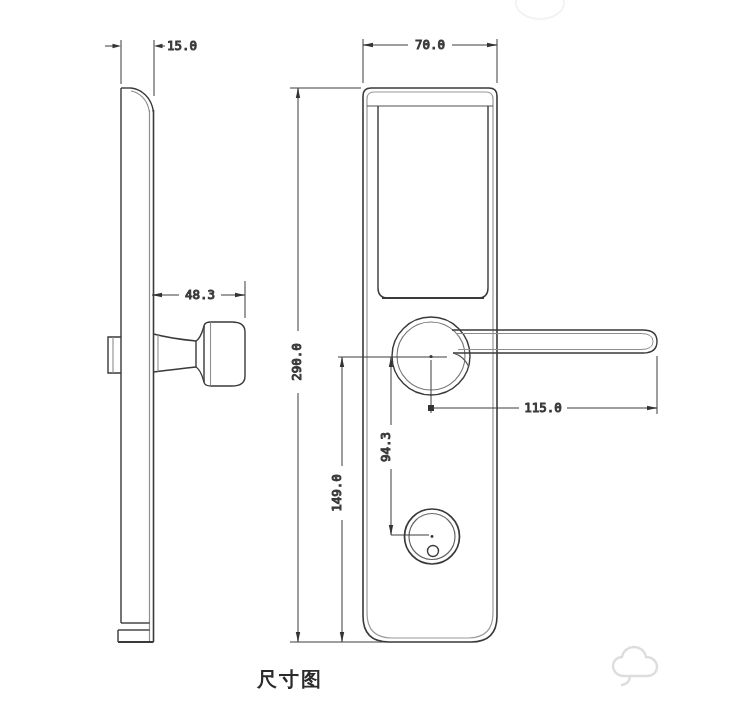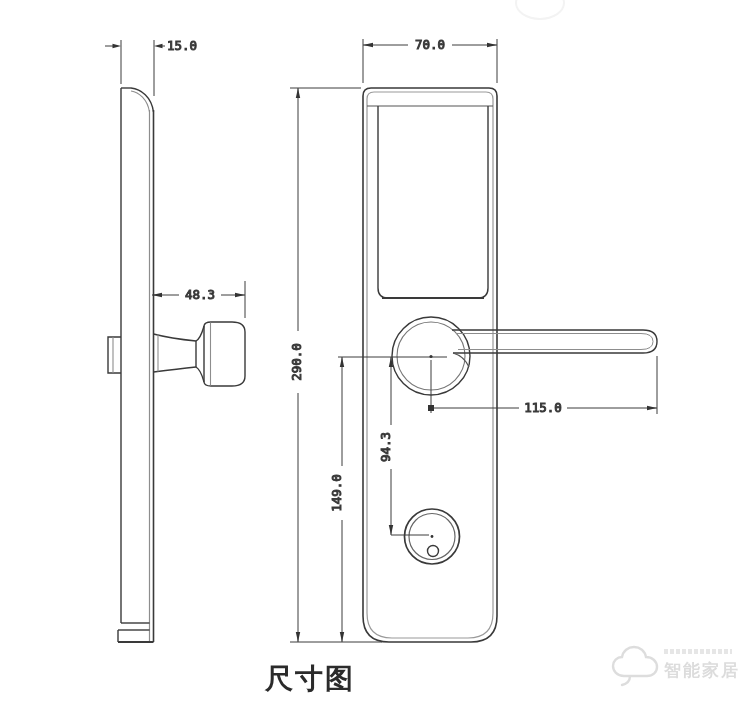--- a/index.html
+++ b/index.html
@@ -6,22 +6,22 @@
   body{
     width:750px;height:708px;position:relative;overflow:hidden;
     font-family:"Liberation Sans",sans-serif;
   }
   svg text{
     font-family:"DejaVu Sans Mono",monospace;
     font-size:12.5px;
     fill:#222;
   }
   .caption{
-    position:absolute;top:660px;left:8px;width:650px;height:44px;
-    color:#2b2b2b;font-weight:600;font-size:28px;line-height:38px;
+    position:absolute;top:660px;left:0;width:650px;height:44px;
+    color:#2b2b2b;font-weight:600;font-size:20px;line-height:38px;
     font-family:"Liberation Sans",sans-serif;
   }
   .caption .title{position:absolute;left:257px;top:0;letter-spacing:2px;}
   .caption .unit{position:absolute;left:383px;top:0;letter-spacing:4px;}
   .watermark{
     position:absolute;left:610px;top:636px;width:134px;height:58px;
     display:flex;align-items:center;opacity:0.85;
   }
   .watermark .wm-col{margin-left:2px;}
   .wm-smalltext{
@@ -184,20 +184,16 @@
 <div class="caption">
   <span class="title">尺寸图</span>
 </div>
 
 
 <div class="watermark">
   <svg width="52" height="50" viewBox="0 0 52 50">
     <path d="M14,36 C7,36 3,31 3,26 C3,21 7,17 12,17 C13,11 18,7 24,7 C30,7 35,11 36,17 C42,17 47,21 47,27 C47,32 43,36 37,36 Z
              M20,36 C20,41 16,44 12,45" fill="none" stroke="#d8d8d8" stroke-width="2.4" stroke-linecap="round"></path>
   </svg>
-  <div class="wm-col">
-    <div class="wm-smalltext"></div>
-    <div class="wm-text">智能家居</div>
-  </div>
 </div>
 
 
 
 
 </body></html>

